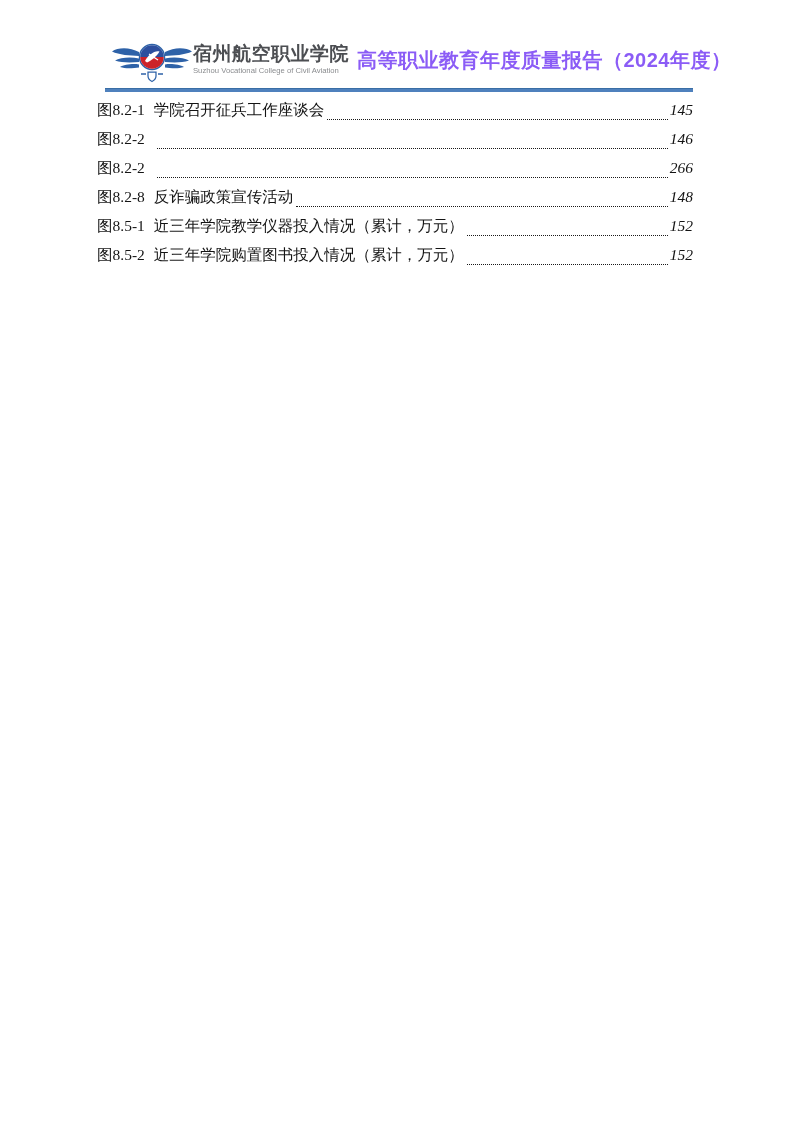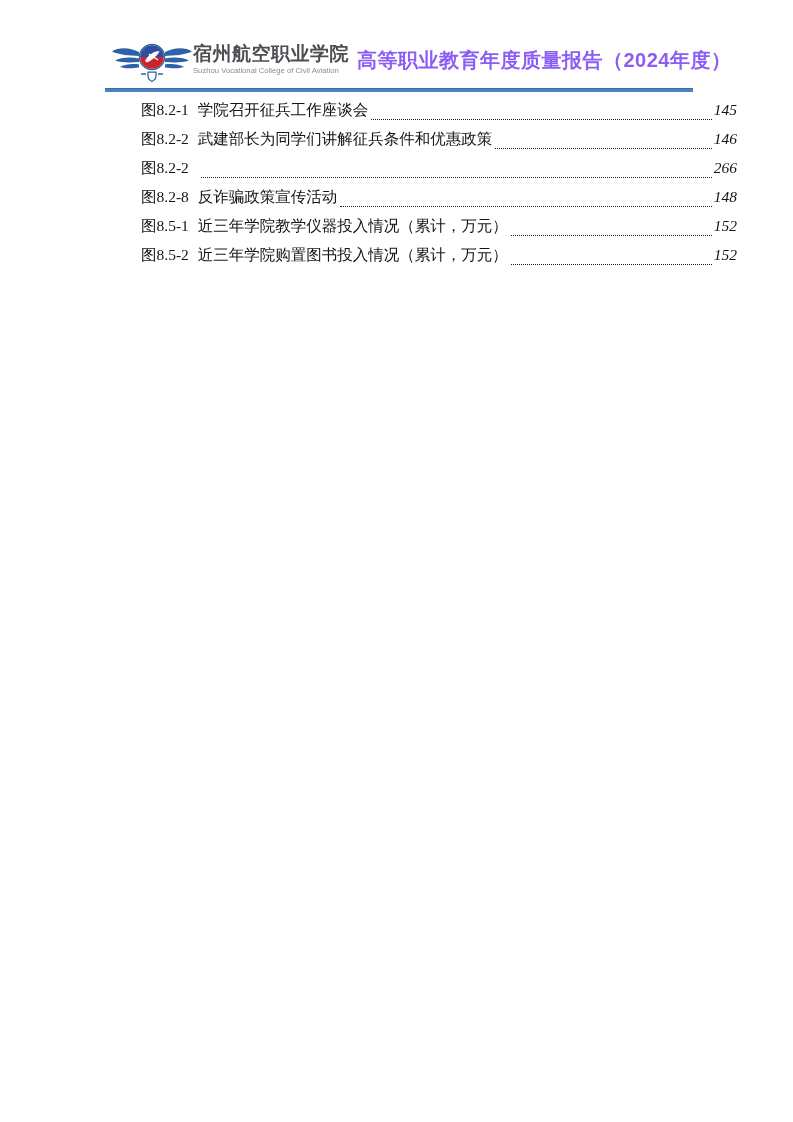--- a/index.html
+++ b/index.html
@@ -66,21 +66,20 @@
     background: #4f81bd;
     border-top: 1px solid #3a6ea5;
   }
 
   
   .toc {
     position: absolute;
     left: 97px;
     top: 100px;
     width: 596px;
-    margin-left: 44px;
   }
   .toc-row {
     display: flex;
     align-items: baseline;
     height: 29px;
     font-size: 15.5px;
     color: #141414;
     white-space: nowrap;
   }
   .fig-label { margin-right: 9px; }
@@ -151,21 +150,20 @@
 
     <div class="toc-row">
       <span class="fig-label">图8.2-1</span>
       <span class="fig-title">学院召开征兵工作座谈会</span>
       <span class="leader"></span>
       <span class="page-ref">145</span>
     </div>
 
     <div class="toc-row">
       <span class="fig-label">图8.2-2</span>
-      <span class="fig-title">武建部长为同学们讲解征兵条件和优惠政策</span>
       <span class="leader"></span>
       <span class="page-ref">146</span>
     </div>
 
     <div class="toc-row">
       <span class="fig-label">图8.2-2</span>
       <span class="leader"></span>
       <span class="page-ref">266</span>
     </div>
 

